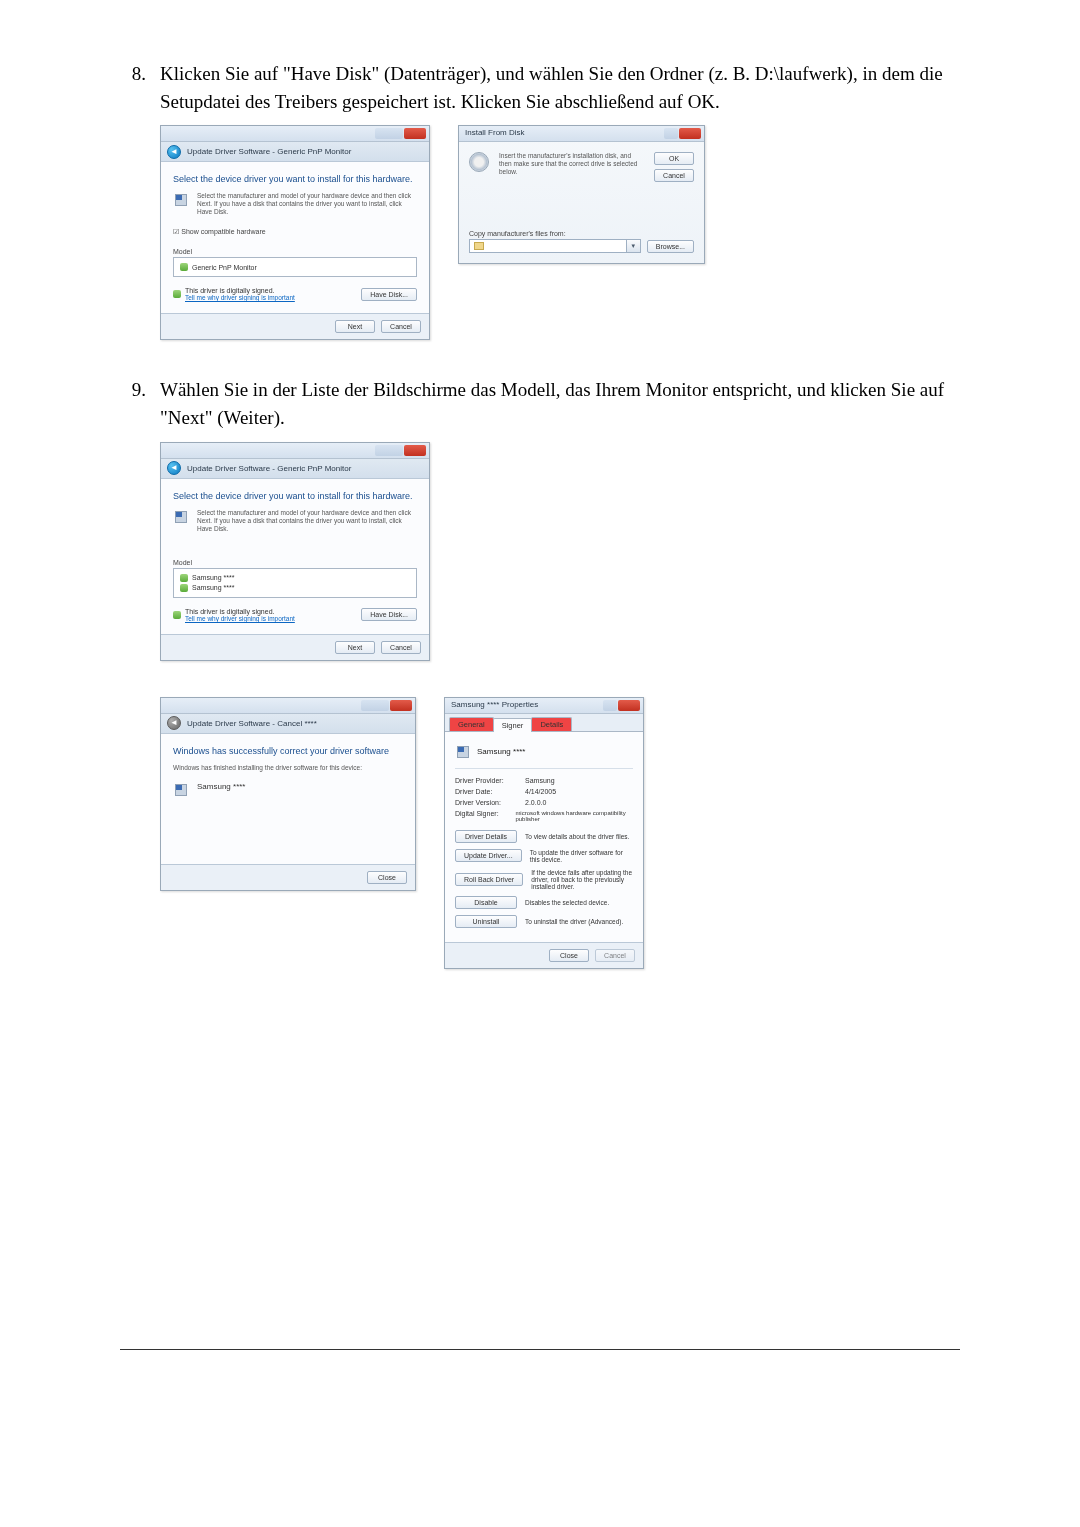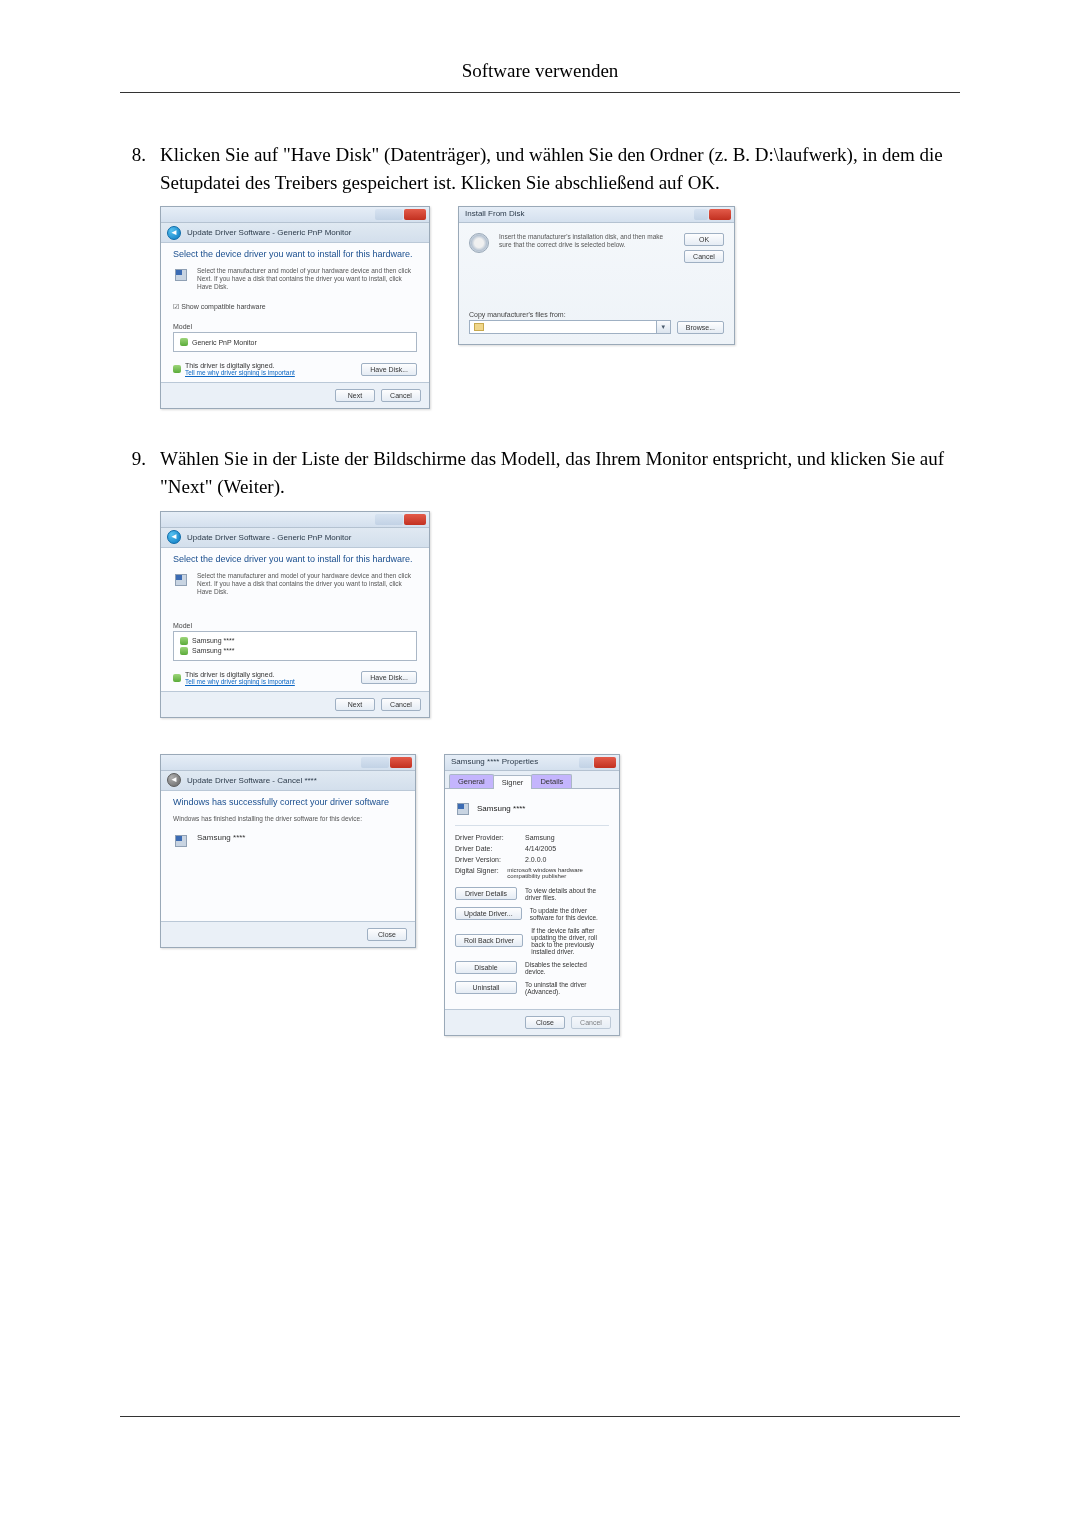--- a/index.html
+++ b/index.html
@@ -107,21 +107,21 @@
     color: #fff;
     font-size: 8px;
     line-height: 1;
   }
   .crumb {
     font-size: 8px;
     color: #2b3a4a;
   }
   .body-panel {
     background: #fbfcfe;
-    padding: 6px 12px;
+    padding: 12px 12px;
   }
   .headline-blue {
     color: #1a4e8e;
     font-size: 9px;
     margin-bottom: 8px;
   }
   .instr-row {
     display: flex;
     align-items: flex-start;
     gap: 8px;
@@ -232,21 +232,21 @@
     display: flex;
     border-bottom: 1px solid #aab7c6;
     background: #e7eef6;
     padding-top: 3px;
     padding-left: 4px;
     gap: 0;
   }
   .tab {
     font-size: 7.5px;
     padding: 2px 8px;
-    background: #c4b5fd;
+    background: #ef4444;
     border: 1px solid #aab7c6;
     border-bottom: none;
     border-radius: 2px 2px 0 0;
     margin-right: -1px;
     color: #333;
   }
   .tab.active {
     background: #fbfcfe;
     position: relative;
     top: 1px;
@@ -320,21 +320,20 @@
     border-top: 1px solid #333;
     margin-top: 380px;
     height: 1px;
   }
 </style>
 </head>
 <body>
 
 <div class="page">
 
-  <div class="header">Software verwenden</div>
 
   <div class="step-row">
     <div class="step-num">8.</div>
     <div class="step-text">Klicken Sie auf "Have Disk" (Datenträger), und wählen Sie den Ordner (z. B. D:\laufwerk), in dem die Setupdatei des Treibers gespeichert ist. Klicken Sie abschließend auf OK.</div>
   </div>
 
   <div class="shot-row">
 
     <div class="window" style="width:270px">
       <div class="titlebar">
@@ -368,21 +367,21 @@
           <div style="flex:1"></div>
           <div class="btn">Have Disk...</div>
         </div>
       </div>
       <div class="footer-bar">
         <div class="btn">Next</div>
         <div class="btn">Cancel</div>
       </div>
     </div>
 
-    <div class="window" style="width:277px">
+    <div class="window" style="width:247px">
       <div class="titlebar">
         <span class="ttext">Install From Disk</span>
         <div class="minmax single"></div>
         <div class="redbtn"></div>
       </div>
       <div class="ifd">
         <div class="ifd-top">
           <div class="cd-icon"></div>
           <div class="instr-text" style="flex:1">Insert the manufacturer's installation disk, and then make sure that the correct drive is selected below.</div>
           <div class="ifd-rightcol">
@@ -474,21 +473,21 @@
         <div class="instr-row">
           <div class="disk-icon"></div>
           <div style="font-size:8px;color:#333">Samsung ****</div>
         </div>
       </div>
       <div class="footer-bar">
         <div class="btn">Close</div>
       </div>
     </div>
 
-    <div class="window" style="width:176px">
+    <div class="window" style="width:200px">
       <div class="titlebar">
         <span class="ttext">Samsung **** Properties</span>
         <div class="minmax single"></div>
         <div class="redbtn"></div>
       </div>
       <div class="tab-row">
         <div class="tab">General</div>
         <div class="tab active">Signer</div>
         <div class="tab">Details</div>
       </div>

